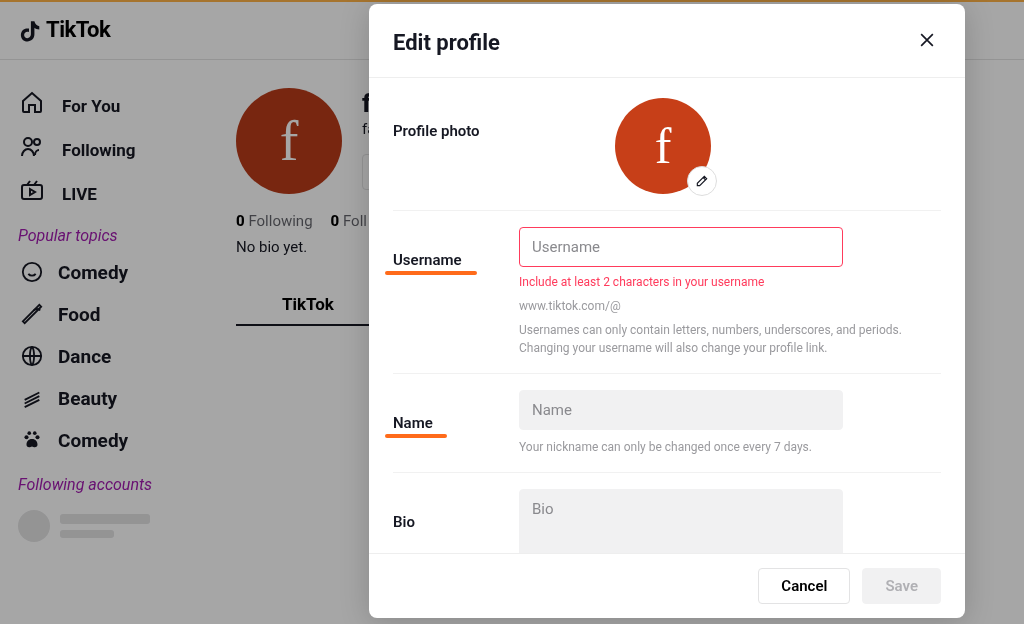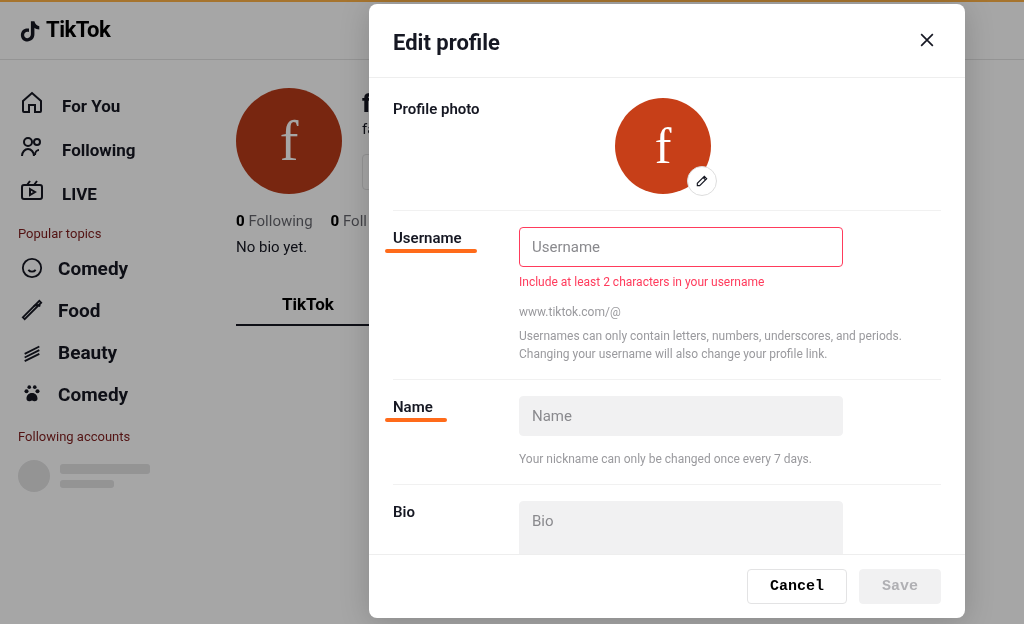--- a/index.html
+++ b/index.html
@@ -10,21 +10,21 @@
     
     .bg { position: absolute; inset: 0; display: flex; flex-direction: column; z-index: 1; }
     .header-bar { height: 60px; border-bottom: 1px solid #e3e3e4; display:flex; align-items:center; padding: 0 16px; }
     .logo { font-weight: 700; font-size: 22px; letter-spacing: -0.5px; display:flex; align-items:center; gap:4px;}
     .logo svg { width: 26px; height: 26px; }
     .content { display:flex; flex:1; }
     .sidebar { width: 216px; padding: 20px 8px 20px 8px; }
     .nav-item { display:flex; align-items:flex-end; gap: 16px; padding: 8px 10px; cursor:pointer; }
     .nav-item .icon { width: 28px; height: 28px; display:flex; align-items:center; justify-content:center; font-size: 20px;}
     .nav-item .label { font-size: 17px; font-weight: 700; color:#161823; }
-    .section-label { font-size: 13px; color: #7f1d1d; padding: 14px 10px 6px 10px; font-weight: 400; }
+    .section-label { font-size: 16px; color: #a21caf; padding: 14px 10px 6px 10px; font-weight: 400; font-style: italic; }
     .topic-item { display:flex; align-items:center; gap: 12px; padding: 7px 10px; cursor:pointer; }
     .topic-item .icon { width: 28px; height: 28px; display:flex; align-items:center; justify-content:center; font-size:19px;}
     .topic-item .label { font-size: 19px; font-weight: 700; color:#161823;}
     .acct-placeholder { display:flex; gap:10px; padding: 10px; align-items:center;}
     .acct-avatar { width: 32px; height:32px; border-radius:50%; background: #e3e3e4;}
     .acct-lines { display:flex; flex-direction:column; gap:6px;}
     .acct-line1 { width: 90px; height:10px; background:#e3e3e4; border-radius:3px;}
     .acct-line2 { width: 54px; height:8px; background:#e3e3e4; border-radius:3px;}
 
     .main { flex:1; padding: 28px 20px; }
@@ -45,39 +45,39 @@
     .overlay { position:absolute; inset:0; background: rgba(0,0,0,0.35); z-index: 10; }
 
     
     .modal { position:absolute; z-index: 20; top: 4px; left: 369px; width: 596px; height: 614px; background:#fff; border-radius: 8px; box-shadow: 0 4px 30px rgba(0,0,0,0.18); display:flex; flex-direction:column; }
     .modal-header { padding: 22px 24px 18px 24px; border-bottom: 1px solid #eee; display:flex; justify-content:space-between; align-items:center;}
     .modal-header h1 { font-size: 22px; font-weight: 700; color:#161823;}
     .close-x { font-size: 20px; cursor:pointer; padding:4px; color:#161823;}
     .modal-body { flex:1; overflow-y:auto; padding: 4px 24px 0 24px;}
     .row { display:flex; padding: 16px 0; border-bottom: 1px solid #f1f1f1; }
     .row:last-child { border-bottom: none;}
-    .row-label { width: 126px; font-size: 15px; font-weight: 600; color:#161823; position:relative; padding-top:2px;}
+    .row-label { width: 126px; font-size: 15px; font-weight: 600; color:#161823; position:relative; padding-top:2px;margin-top:22px;}
     .underline-annot { display:block; position:absolute; height:4px; background:#ff6b1a; border-radius:2px; left:-8px; }
     .underline-u { top: 22px; width: 92px; }
     .underline-n { top: 22px; width: 62px; }
     .row-content { flex:1; }
     .avatar-wrap { position:relative; width:96px; height:96px; margin-left: 96px;}
     .avatar-mid { width:96px; height:96px; border-radius:50%; background:#c73f18; display:flex; align-items:center; justify-content:center;}
     .avatar-mid span { color:#fff; font-family: Georgia, serif; font-size:50px; }
     .edit-bubble { position:absolute; right:-6px; bottom:-2px; width:30px; height:30px; border-radius:50%; background:#fff; border:1px solid #ddd; display:flex; align-items:center; justify-content:center; cursor:pointer; font-size:14px;}
     .text-input { width: 324px; background:#f1f1f2; border:1px solid #f1f1f2; border-radius:4px; padding: 10px 12px; font-size:15px; color:#161823; outline:none;}
     .text-input.error { border: 1px solid #ff3b5c; background:#fff;}
     .text-input::placeholder { color: #8a8a8e;}
     .err-text { color:#ff3b5c; font-size:12px; margin-top:8px;}
-    .help-text { color: #9a9a9e; font-size: 12px; margin-top: 14px; line-height:1.5;}
+    .help-text { color: #9a9a9e; font-size: 12px; margin-top: 8px; line-height:1.5;}
     .help-text.tight { margin-top: 6px;}
     .bio-area { width: 324px; height:88px; background:#f1f1f2; border:1px solid #f1f1f2; border-radius:4px; padding: 10px 12px; font-size:15px; resize:none; outline:none;}
     .bio-area::placeholder { color: #8a8a8e;}
     .modal-footer { border-top: 1px solid #eee; padding: 14px 24px; display:flex; justify-content:flex-end; gap: 12px;}
-    .btn { padding: 8px 22px; border-radius:4px; font-size:15px; font-weight:600; cursor:pointer; border:1px solid #e3e3e4; background:#fff;font-family:Liberation Mono, monospace;}
+    .btn { padding: 8px 22px; border-radius:4px; font-size:15px; font-weight:600; cursor:pointer; border:1px solid #e3e3e4; background:#fff;}
     .btn.save { background:#f1f1f2; border-color:#f1f1f2; color:#b0b0b4; cursor:not-allowed;}
 
   </style>
 </head>
 <body>
 
 <div class="top-stripe"></div>
 
 <div class="bg">
   <div class="header-bar">
@@ -130,20 +130,29 @@
           <span class="label">Comedy</span>
         </div>
       <div class="topic-item">
           <span class="icon">
             <svg width="22" height="22" viewBox="0 0 24 24" fill="none" stroke="#161823" stroke-width="2">
               <path d="M2 20L20 2l2 2L4 22z"></path>
               <path d="M14 8c2-2 5-2 7 0"></path>
             </svg>
           </span>
           <span class="label">Food</span>
+        </div>
+      <div class="topic-item">
+          <span class="icon">
+            <svg width="22" height="22" viewBox="0 0 24 24" fill="none" stroke="#161823" stroke-width="2">
+              <circle cx="12" cy="12" r="10"></circle>
+              <path d="M2 12h20M12 2c3 3 3 17 0 20M12 2c-3 3-3 17 0 20"></path>
+            </svg>
+          </span>
+          <span class="label">Dance</span>
         </div>
       <div class="topic-item">
           <span class="icon">
             <svg width="22" height="22" viewBox="0 0 24 24" fill="none" stroke="#161823" stroke-width="2">
               <path d="M4 18l16-8M4 14l16-8M4 22l16-8"></path>
             </svg>
           </span>
           <span class="label">Beauty</span>
         </div>
       <div class="topic-item">

